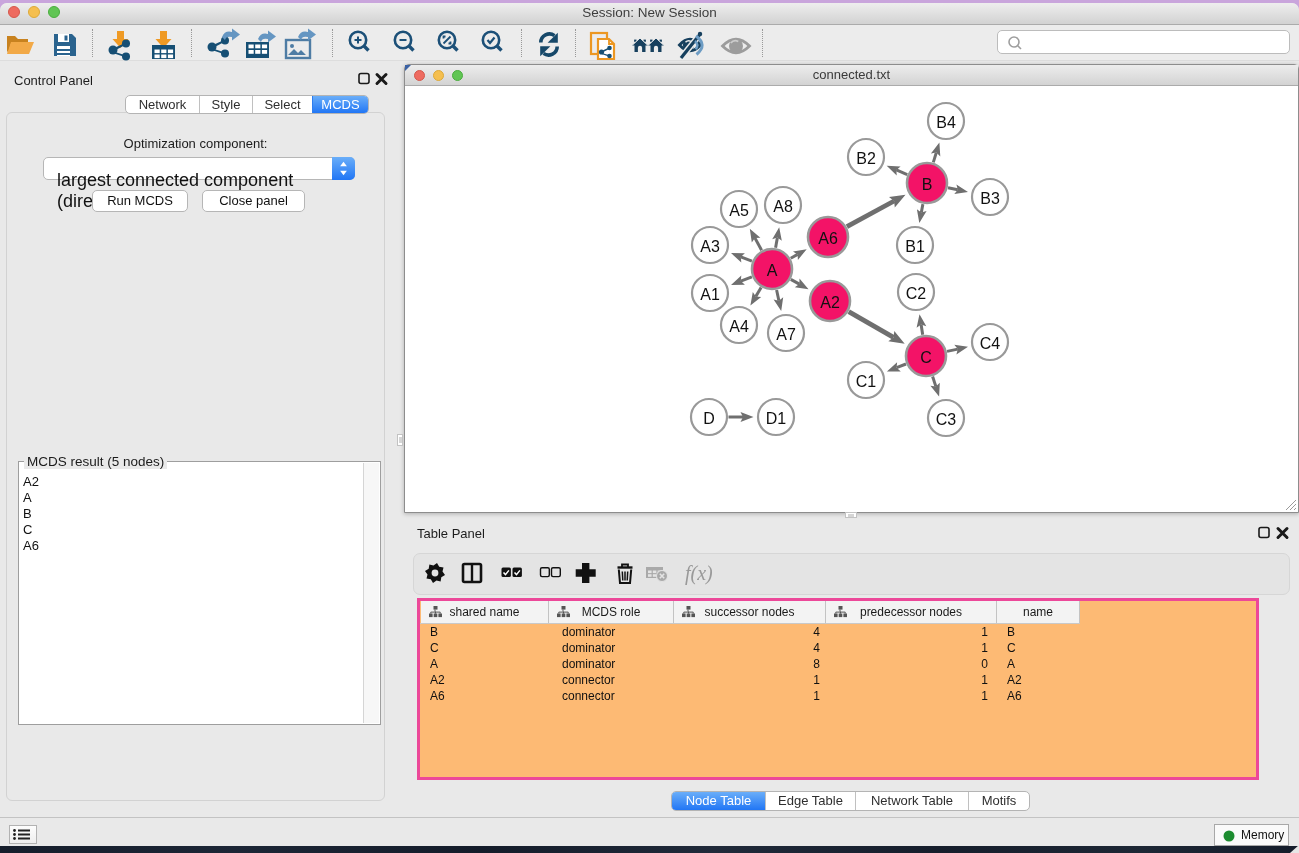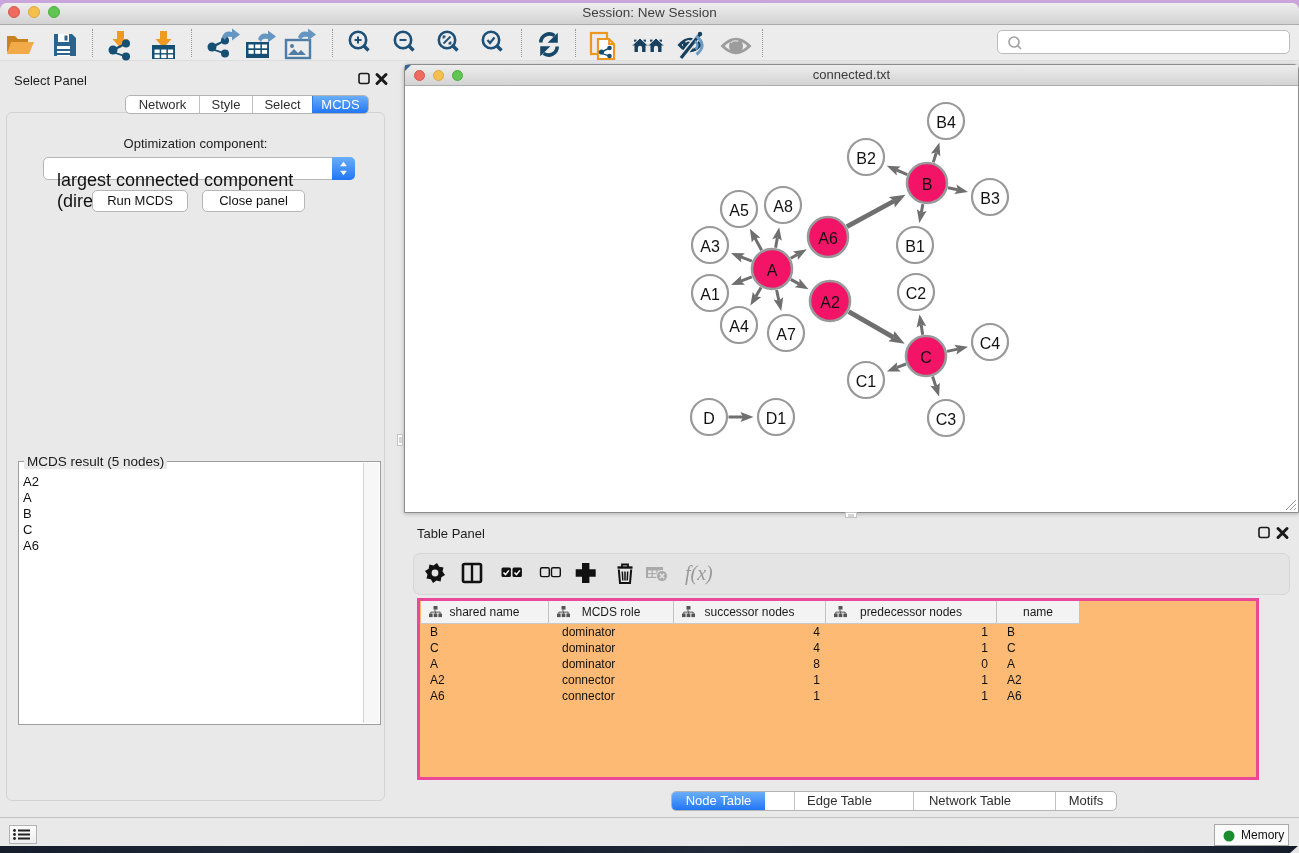--- a/index.html
+++ b/index.html
@@ -32,21 +32,21 @@
 .netbar { position:absolute; left:0; top:0; width:100%; height:21px; background:linear-gradient(#ededed,#d3d3d3); border-bottom:1px solid #ababab; border-radius:5px 0 0 0; }
 .nt { position:absolute; top:5px; width:11px; height:11px; border-radius:50%; }
 .net-title { position:absolute; left:0; top:0; width:100%; text-align:center; font-size:13px; line-height:20px; color:#3a3a3a; }
 .canvas { position:absolute; left:0; top:21px; width:893px; height:426px; background:#fff; overflow:hidden; }
 
 .tp-title { position:absolute; left:417px; top:523px; font-size:13px; color:#1d1d1d; }
 .tp-toolbar { position:absolute; left:413px; top:550px; width:877px; height:42px; background:#e4e4e4; border:1px solid #d6d6d6; border-radius:7px; }
 .tbl { position:absolute; left:417px; top:595px; width:842px; height:182px; background:#fdba74; border:3px solid #ec4899; }
 .th { position:absolute; top:0; height:22px; background:#f3f3f3; border-right:1px solid #c3c3c3; font-size:12px; color:#1a1a1a; text-align:center; line-height:22px; }
 .trow { position:absolute; font-size:12px; color:#111; height:16px; line-height:16px; }
-.bot-tabs { position:absolute; left:671px; top:788px; height:20px; display:flex; border:1px solid #b4b4b4; border-radius:5px; background:#fff; overflow:hidden;gap:29px; }
+.bot-tabs { position:absolute; left:671px; top:788px; height:20px; display:flex; border:1px solid #b4b4b4; border-radius:5px; background:#fff; overflow:hidden; }
 .btab { font-size:13px; line-height:18px; color:#2e2e2e; text-align:center; border-left:1px solid #c0c0c0; }
 .btab:first-child { border-left:none; }
 .btab.sel { background:linear-gradient(#6aaef9,#2176f5); color:#fff; }
 .statusbar { position:absolute; left:0; top:814px; width:100%; height:29px; background:#e9e9e9; border-top:1px solid #c3c3c3;padding-left:31px; }
 .mem-btn { position:absolute; right:10px; top:6px; width:75px; height:22px; background:#fafafa; border:1px solid #a8a8a8; font-size:12px; color:#111; }
 .list-btn { position:absolute; left:9px; top:7px; width:28px; height:19px; background:linear-gradient(#fdfdfd,#eee); border:1px solid #b2b2b2; }
 .desk-bottom { position:absolute; left:0; top:846px; width:1299px; height:7px; background:linear-gradient(90deg,#151d2b 0%,#1c2636 18%,#141c2a 37%,#202a3a 55%,#161e2c 72%,#1d2735 88%,#141c2a 100%); }
 </style></head>
 <body>
 <div class="app">
@@ -194,21 +194,21 @@
       <path d="M696 11 Q708 20 696.5 29.5" stroke="#6d9cc4" stroke-width="3" fill="none"></path>
       <path d="M695 16 Q699.5 20 695.5 24.2" stroke="#6d9cc4" stroke-width="2.4" fill="none"></path>
     </g>
       <g>
       <path d="M722.5 21 Q736 7.5 749.5 21 Q736 34.5 722.5 21 Z" fill="none" stroke="#9c9c9c" stroke-width="2.8"></path>
       <circle cx="736" cy="21" r="7" fill="#9c9c9c"></circle>
       <path d="M730.8 18 a6 6 0 0 1 7.5 -1.5" stroke="#cccccc" stroke-width="1.8" fill="none"></path>
     </g>
     </svg>
 
-  <div class="cp-title">Select Panel</div>
+  <div class="cp-title">Control Panel</div>
   <svg class="abs" style="left:357px;top:67px" width="36" height="18">
     <rect x="2" y="3.5" width="10" height="10" rx="2" fill="none" stroke="#1a1a1a" stroke-width="1.6"></rect>
     <path d="M20 4.5 l9 9 M29 4.5 l-9 9" stroke="#1a1a1a" stroke-width="3" stroke-linecap="round"></path>
   </svg>
   <div class="cp-box"></div>
   <div class="tabs">
       <div class="tab" style="width:73px">Network</div>
       <div class="tab" style="width:53px">Style</div>
       <div class="tab" style="width:60px">Select</div>
       <div class="tab sel" style="width:56px">MCDS</div>

